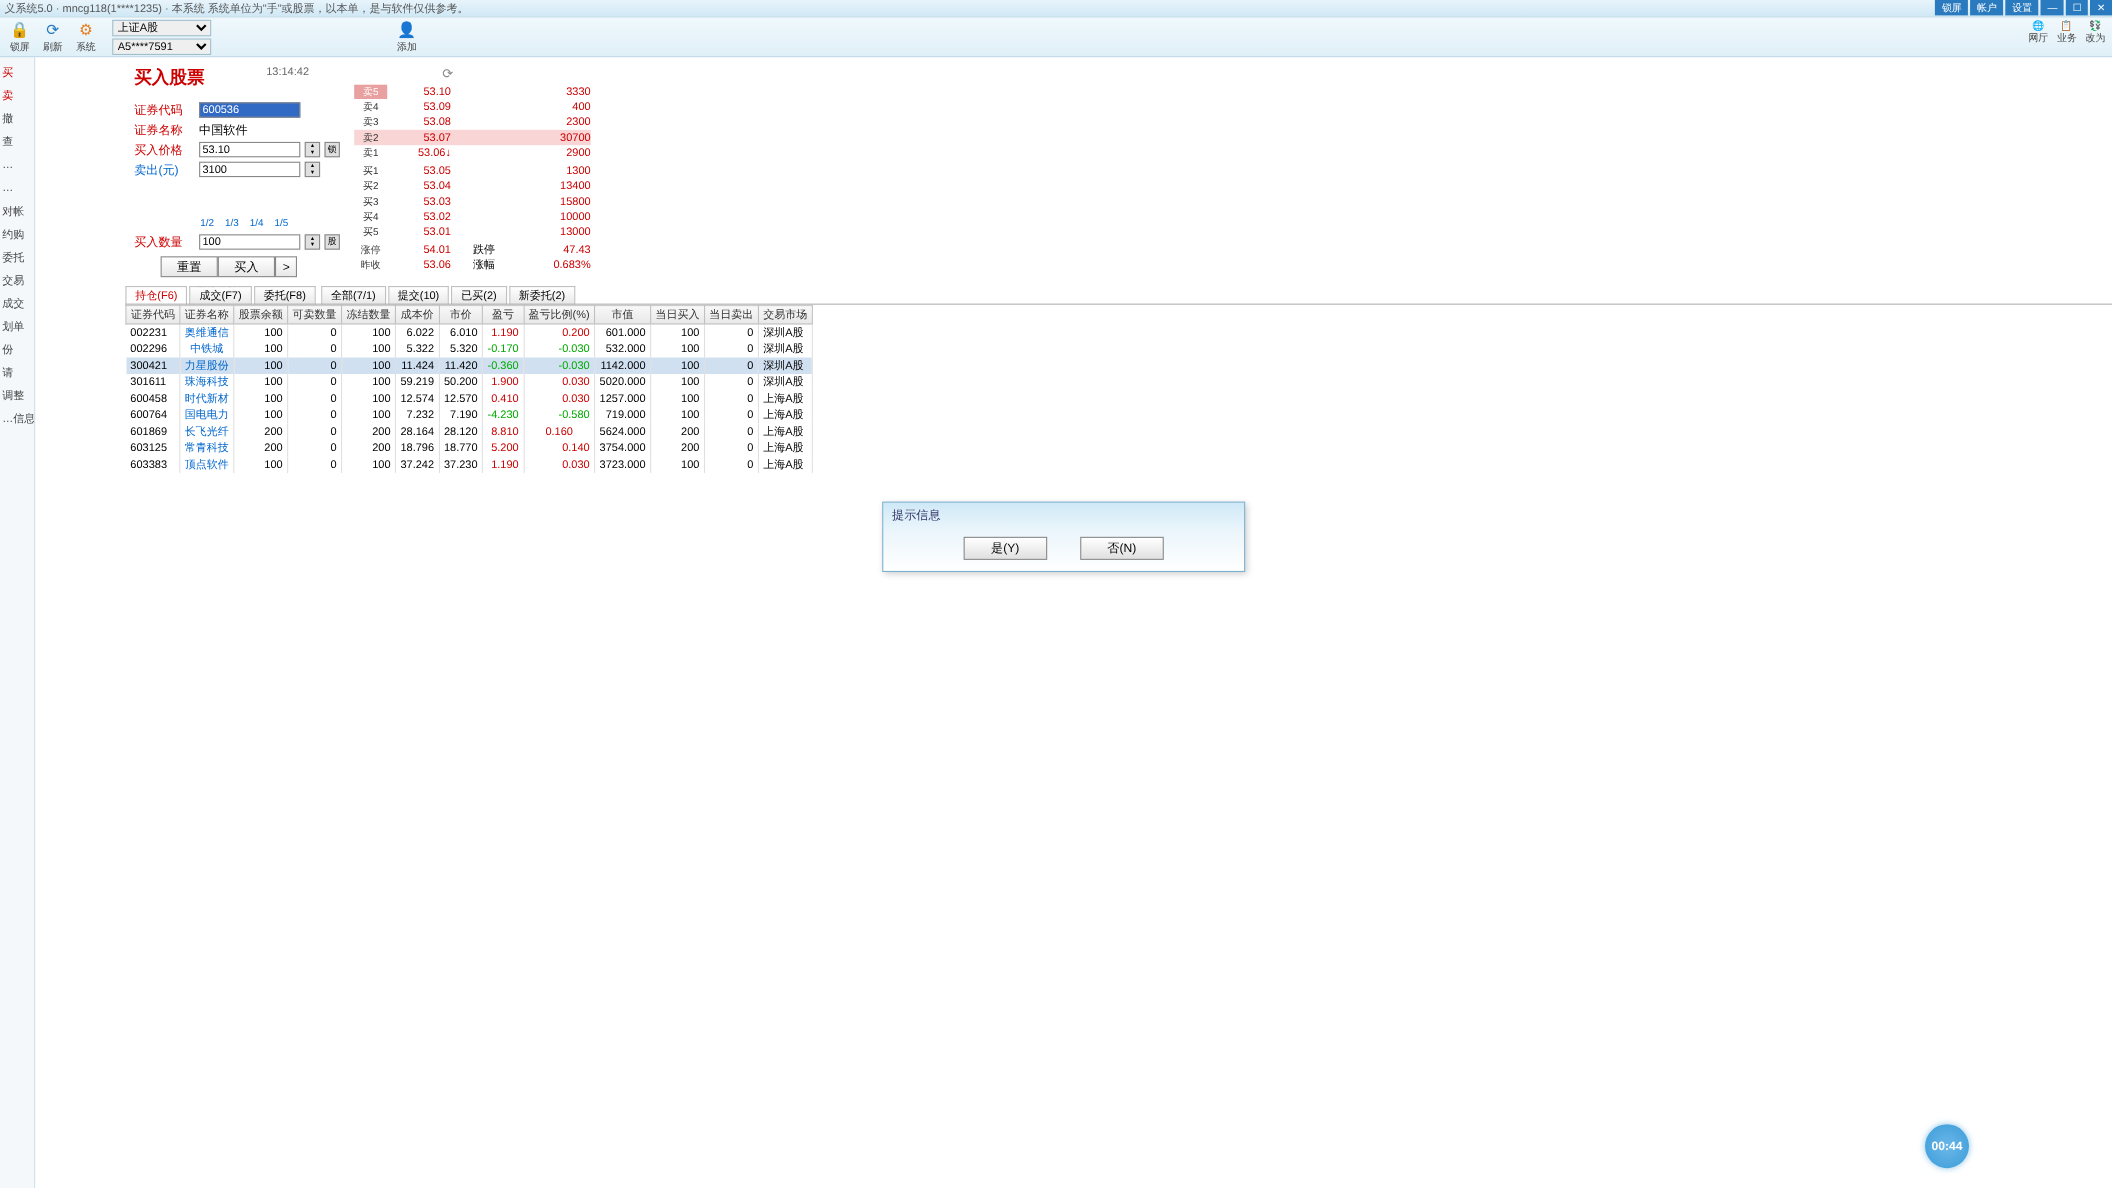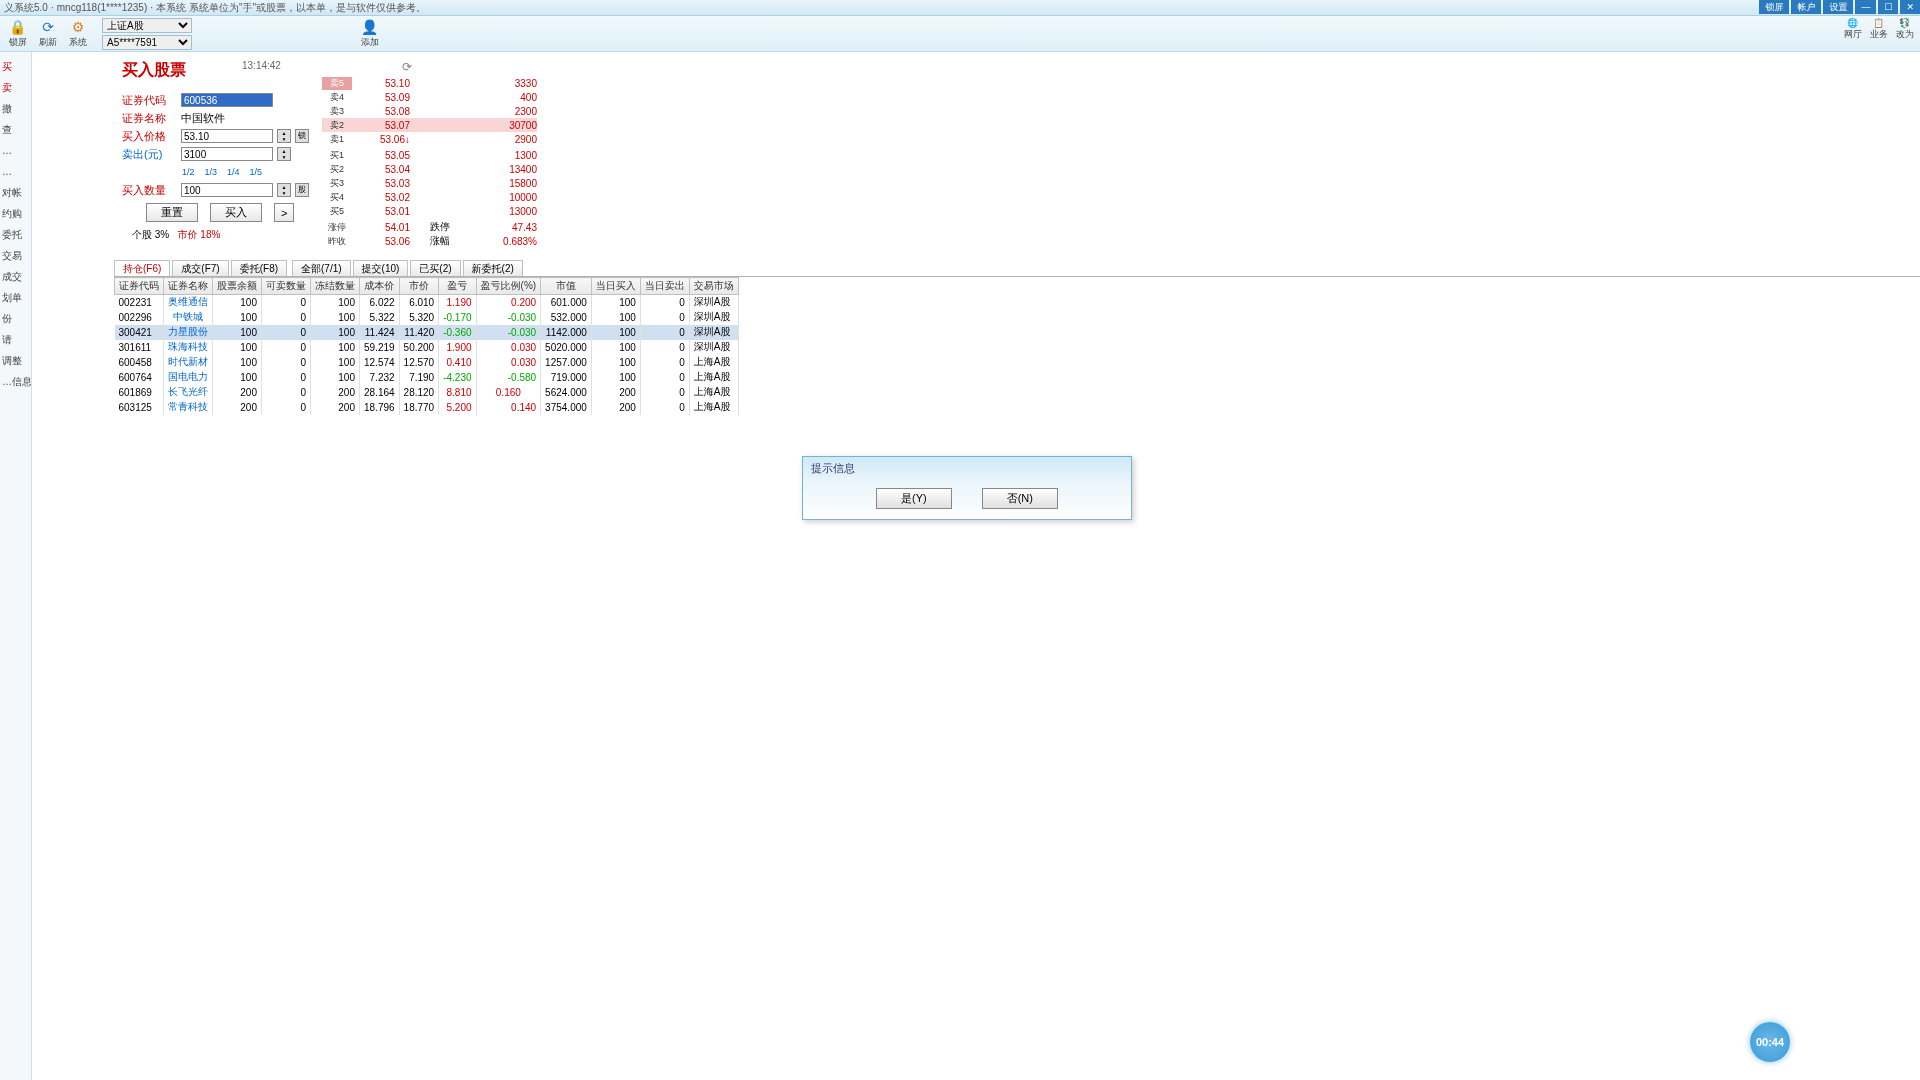--- a/index.html
+++ b/index.html
@@ -35,23 +35,23 @@
 .time-row { position: absolute; left: 210px; top: 8px; font-size: 10px; color: #666; }
 .refresh-ico { position: absolute; left: 370px; top: 8px; color: #888; font-size: 12px; cursor: pointer; }
 .form { margin-top: 10px; }
 .form-row { display: flex; align-items: center; height: 18px; gap: 4px; font-size: 11px; }
 .form-label { width: 55px; color: #c00; text-align: left; }
 .form-label.blue { color: #06c; }
 .form-input { width: 92px; height: 14px; border: 1px solid #888; font-size: 10px; padding: 0 2px; }
 .form-input.sel { background: #316ac5; color: #fff; }
 .spinner { width: 14px; height: 14px; background: #e0e0e0; border: 1px solid #888; display: inline-flex; flex-direction: column; font-size: 5px; line-height: 6px; text-align: center; }
 .lock { width: 14px; height: 14px; background: #e0e0e0; border: 1px solid #888; font-size: 8px; text-align: center; line-height: 12px; }
-.frac-row { padding-left: 60px; font-size: 9px; color: #06c; }
+.frac-row { padding-left: 60px; font-size: 9px; color: #06c; margin-top: 30px; }
 .frac-row span { margin-right: 6px; cursor: pointer; }
-.btn-row { display: flex; gap: 12px; margin-top: 4px; padding-left: 24px; }
+.btn-row { display: flex; margin-top: 4px; padding-left: 24px; }
 .btn { border: 1px solid #888; background: linear-gradient(#fff,#e8e8e8); padding: 1px 14px; font-size: 11px; cursor: pointer; }
 .pct-row { font-size: 10px; padding-left: 10px; margin-top: 6px; }
 .pct-row .red { color: #c00; }
 
 
 .quote { position: absolute; left: 290px; top: 24px; width: 215px; font-size: 10px; }
 .q-row { display: flex; height: 14px; align-items: center; }
 .q-l { width: 30px; background: #e8a0a0; color: #fff; text-align: center; margin-right: 8px; font-size: 9px; }
 .q-l.plain { background: transparent; color: #333; }
 .q-p { width: 50px; text-align: right; }
@@ -419,20 +419,35 @@
               <td>200</td>
               <td>18.796</td>
               <td>18.770</td>
               <td style="color: rgb(204, 0, 0);">5.200</td>
               <td style="color: rgb(204, 0, 0);">0.140</td>
               <td>3754.000</td>
               <td>200</td>
               <td>0</td>
               <td class="l">上海A股</td>
             </tr>
+            <tr>
+              <td class="l">603383</td>
+              <td class="c">顶点软件</td>
+              <td>100</td>
+              <td>0</td>
+              <td>100</td>
+              <td>37.242</td>
+              <td>37.230</td>
+              <td style="color: rgb(204, 0, 0);">1.190</td>
+              <td style="color: rgb(204, 0, 0);">0.030</td>
+              <td>3723.000</td>
+              <td>100</td>
+              <td>0</td>
+              <td class="l">上海A股</td>
+            </tr>
           </tbody>
         </table>
     </div>
 
   </div>
 </div>
 
 <div class="dialog">
   <div class="dlg-title">提示信息</div>
   <div class="dlg-btns">

